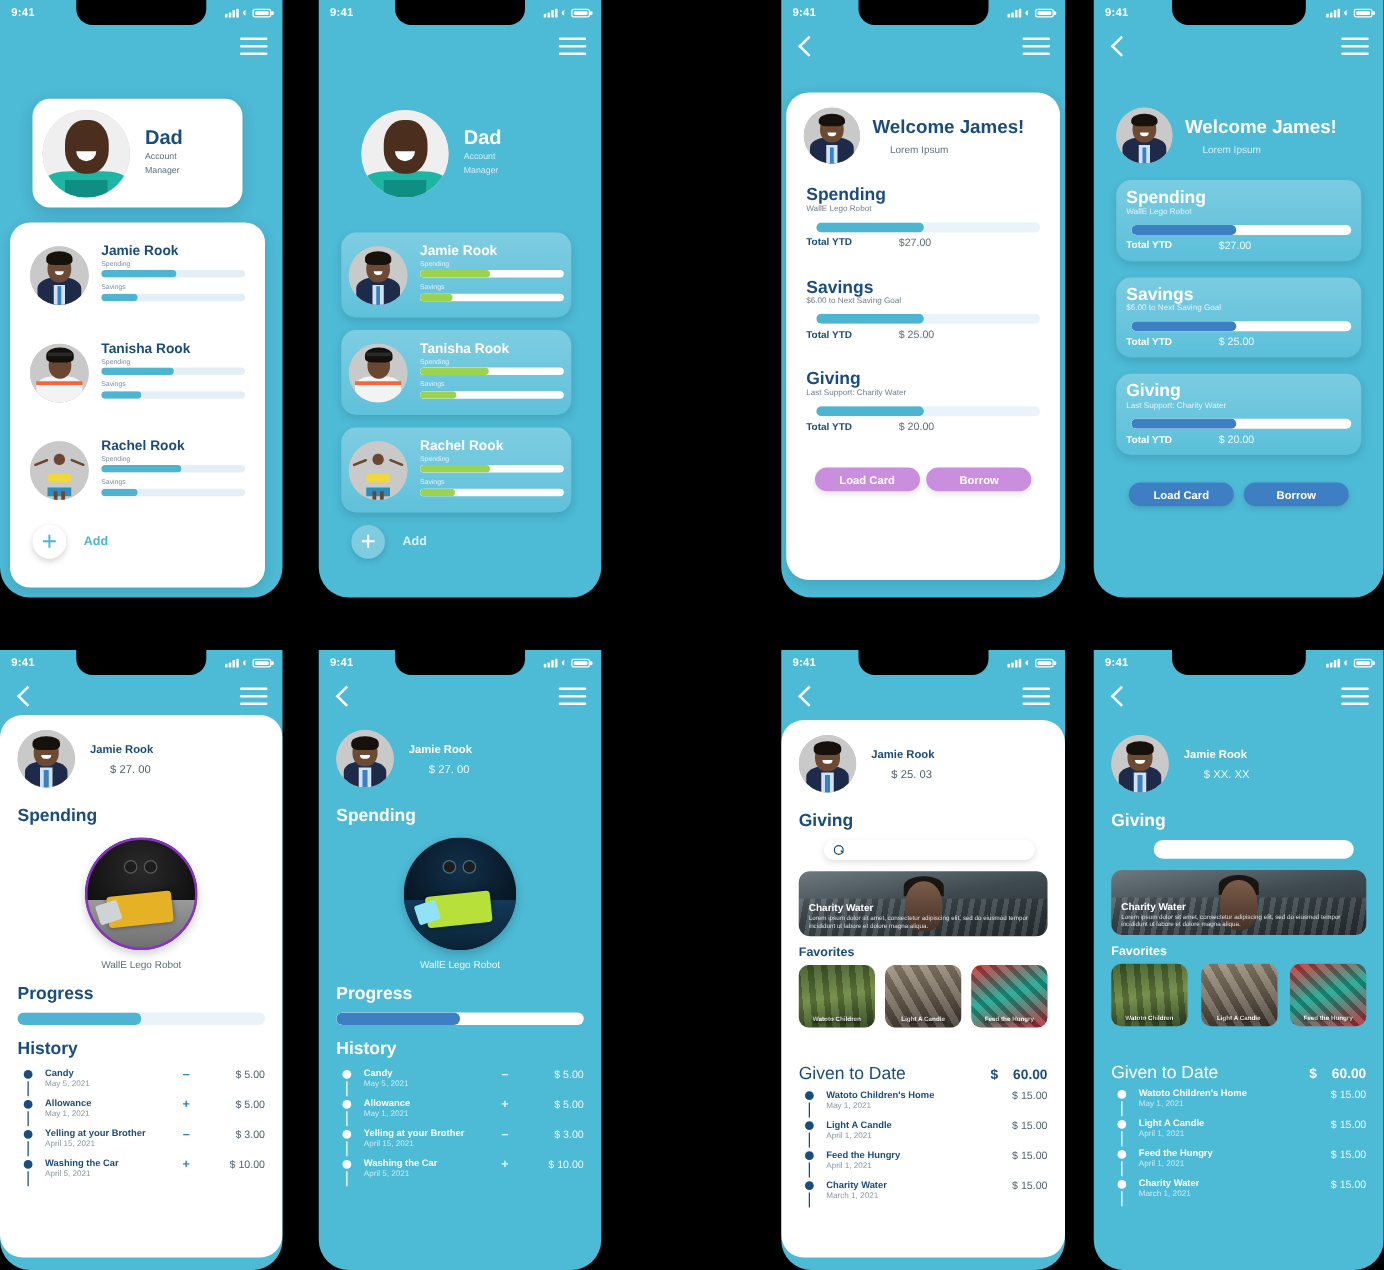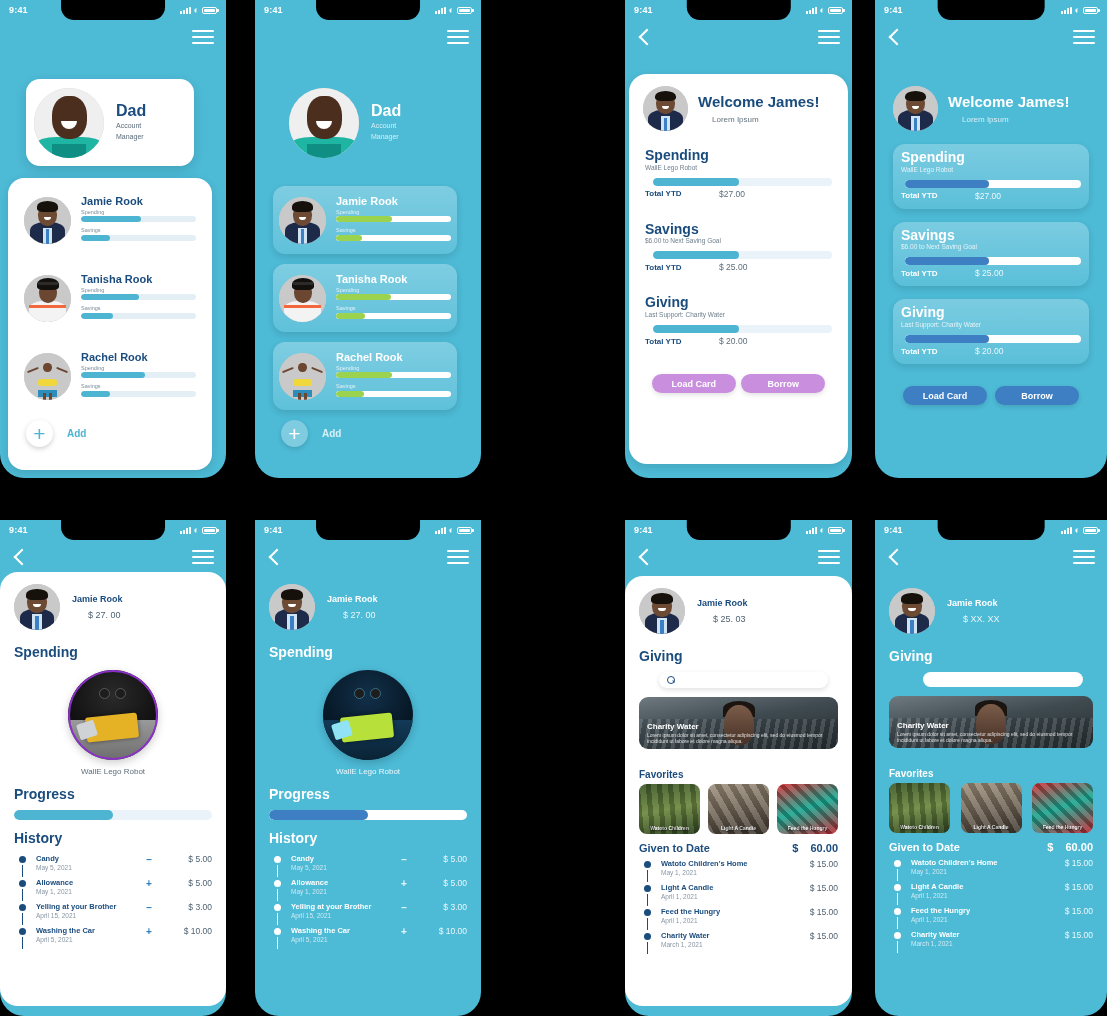--- a/index.html
+++ b/index.html
@@ -260,36 +260,36 @@
   .hero .face {
     position: absolute; left: 50%; top: 8px; transform: translateX(-50%);
     width: 30px; height: 40px; border-radius: 48% 48% 42% 42%;
     background: linear-gradient(180deg,#7b5c49,#463127);
   }
   .hero .hair { position:absolute; left:50%; top:4px; transform:translateX(-50%); width:32px; height:16px; border-radius:50% 50% 0 0; background:#1b1511; }
   .hero-text { position: absolute; left: 8px; bottom: 4px; right: 8px; }
   .hero-title { font-size: 8px; font-weight: bold; color: #fff; }
   .hero-desc { font-size: 5px; color: rgba(255,255,255,.82); line-height: 1.35; margin-top: 1px; }
 
-  .fav-title { font-size: 10px; font-weight: bold; color: #1B4C7E; margin-top: 20px; }
+  .fav-title { font-size: 10px; font-weight: bold; color: #1B4C7E; margin-top: 8px; }
   .detail-sheet.flat .fav-title { color: #fff; }
   .fav-row { display: flex; justify-content: space-between; margin-top: 4px; }
   .fav {
     width: 61px; height: 50px; border-radius: 8px; overflow: hidden; position: relative;
   }
   .fav .cap { position: absolute; left: 0; right: 0; bottom: 3px; text-align: center; font-size: 5px; font-weight: bold; color: #fff; text-shadow: 0 1px 2px rgba(0,0,0,.9); }
   .fav.f1 { background: linear-gradient(170deg,#3f5a2a 0%,#6f8a43 50%,#2e4420 100%); }
   .fav.f1::after{content:"";position:absolute;inset:0;background:repeating-linear-gradient(85deg, rgba(0,0,0,.22) 0 5px, rgba(255,255,255,.06) 5px 11px);}
   .fav.f2 { background: linear-gradient(170deg,#9c8f7a 0%,#6c6052 55%,#3a342c 100%); }
   .fav.f2::after{content:"";position:absolute;inset:0;background:repeating-linear-gradient(60deg, rgba(255,255,255,.14) 0 6px, rgba(0,0,0,.18) 6px 12px);}
   .fav.f3 { background: linear-gradient(160deg,#d8262c 0%,#13a58f 48%,#c01f2a 100%); }
   .fav.f3::after{content:"";position:absolute;inset:0;background:repeating-linear-gradient(45deg, rgba(0,0,0,.2) 0 4px, rgba(255,255,255,.12) 4px 9px);}
 
   .given-row { display: flex; align-items: baseline; margin-top: 8px; }
-  .given-label { font-size: 11px; font-weight: bold; color: #1B4C7E; flex: 1; }
+  .given-label { font-size: 14px; font-weight: normal; color: #1B4C7E; flex: 1; margin-top: 20px; }
   .given-cur { font-size: 11px; font-weight: bold; color: #1B4C7E; margin-right: 12px; }
   .given-val { font-size: 11px; font-weight: bold; color: #1B4C7E; }
   .detail-sheet.flat .given-label,
   .detail-sheet.flat .given-cur,
   .detail-sheet.flat .given-val { color: #ffffff; }
   .fa-bg { position: absolute; inset: 0; background: #c9c9c9; }
   .boy .body { position:absolute; left:12%; bottom:0; width:76%; height:46%; background:#1e2a4a; border-radius:40% 40% 0 0; }
   .boy .collar { position:absolute; left:40%; bottom:0; width:20%; height:34%; background:#cfe3f2; }
   .boy .tie { position:absolute; left:46%; bottom:0; width:8%; height:30%; background:#3b7fc4; }
   .boy .head { position:absolute; left:29%; top:15%; width:42%; height:48%; border-radius:46%; background:#6d4a33; }

